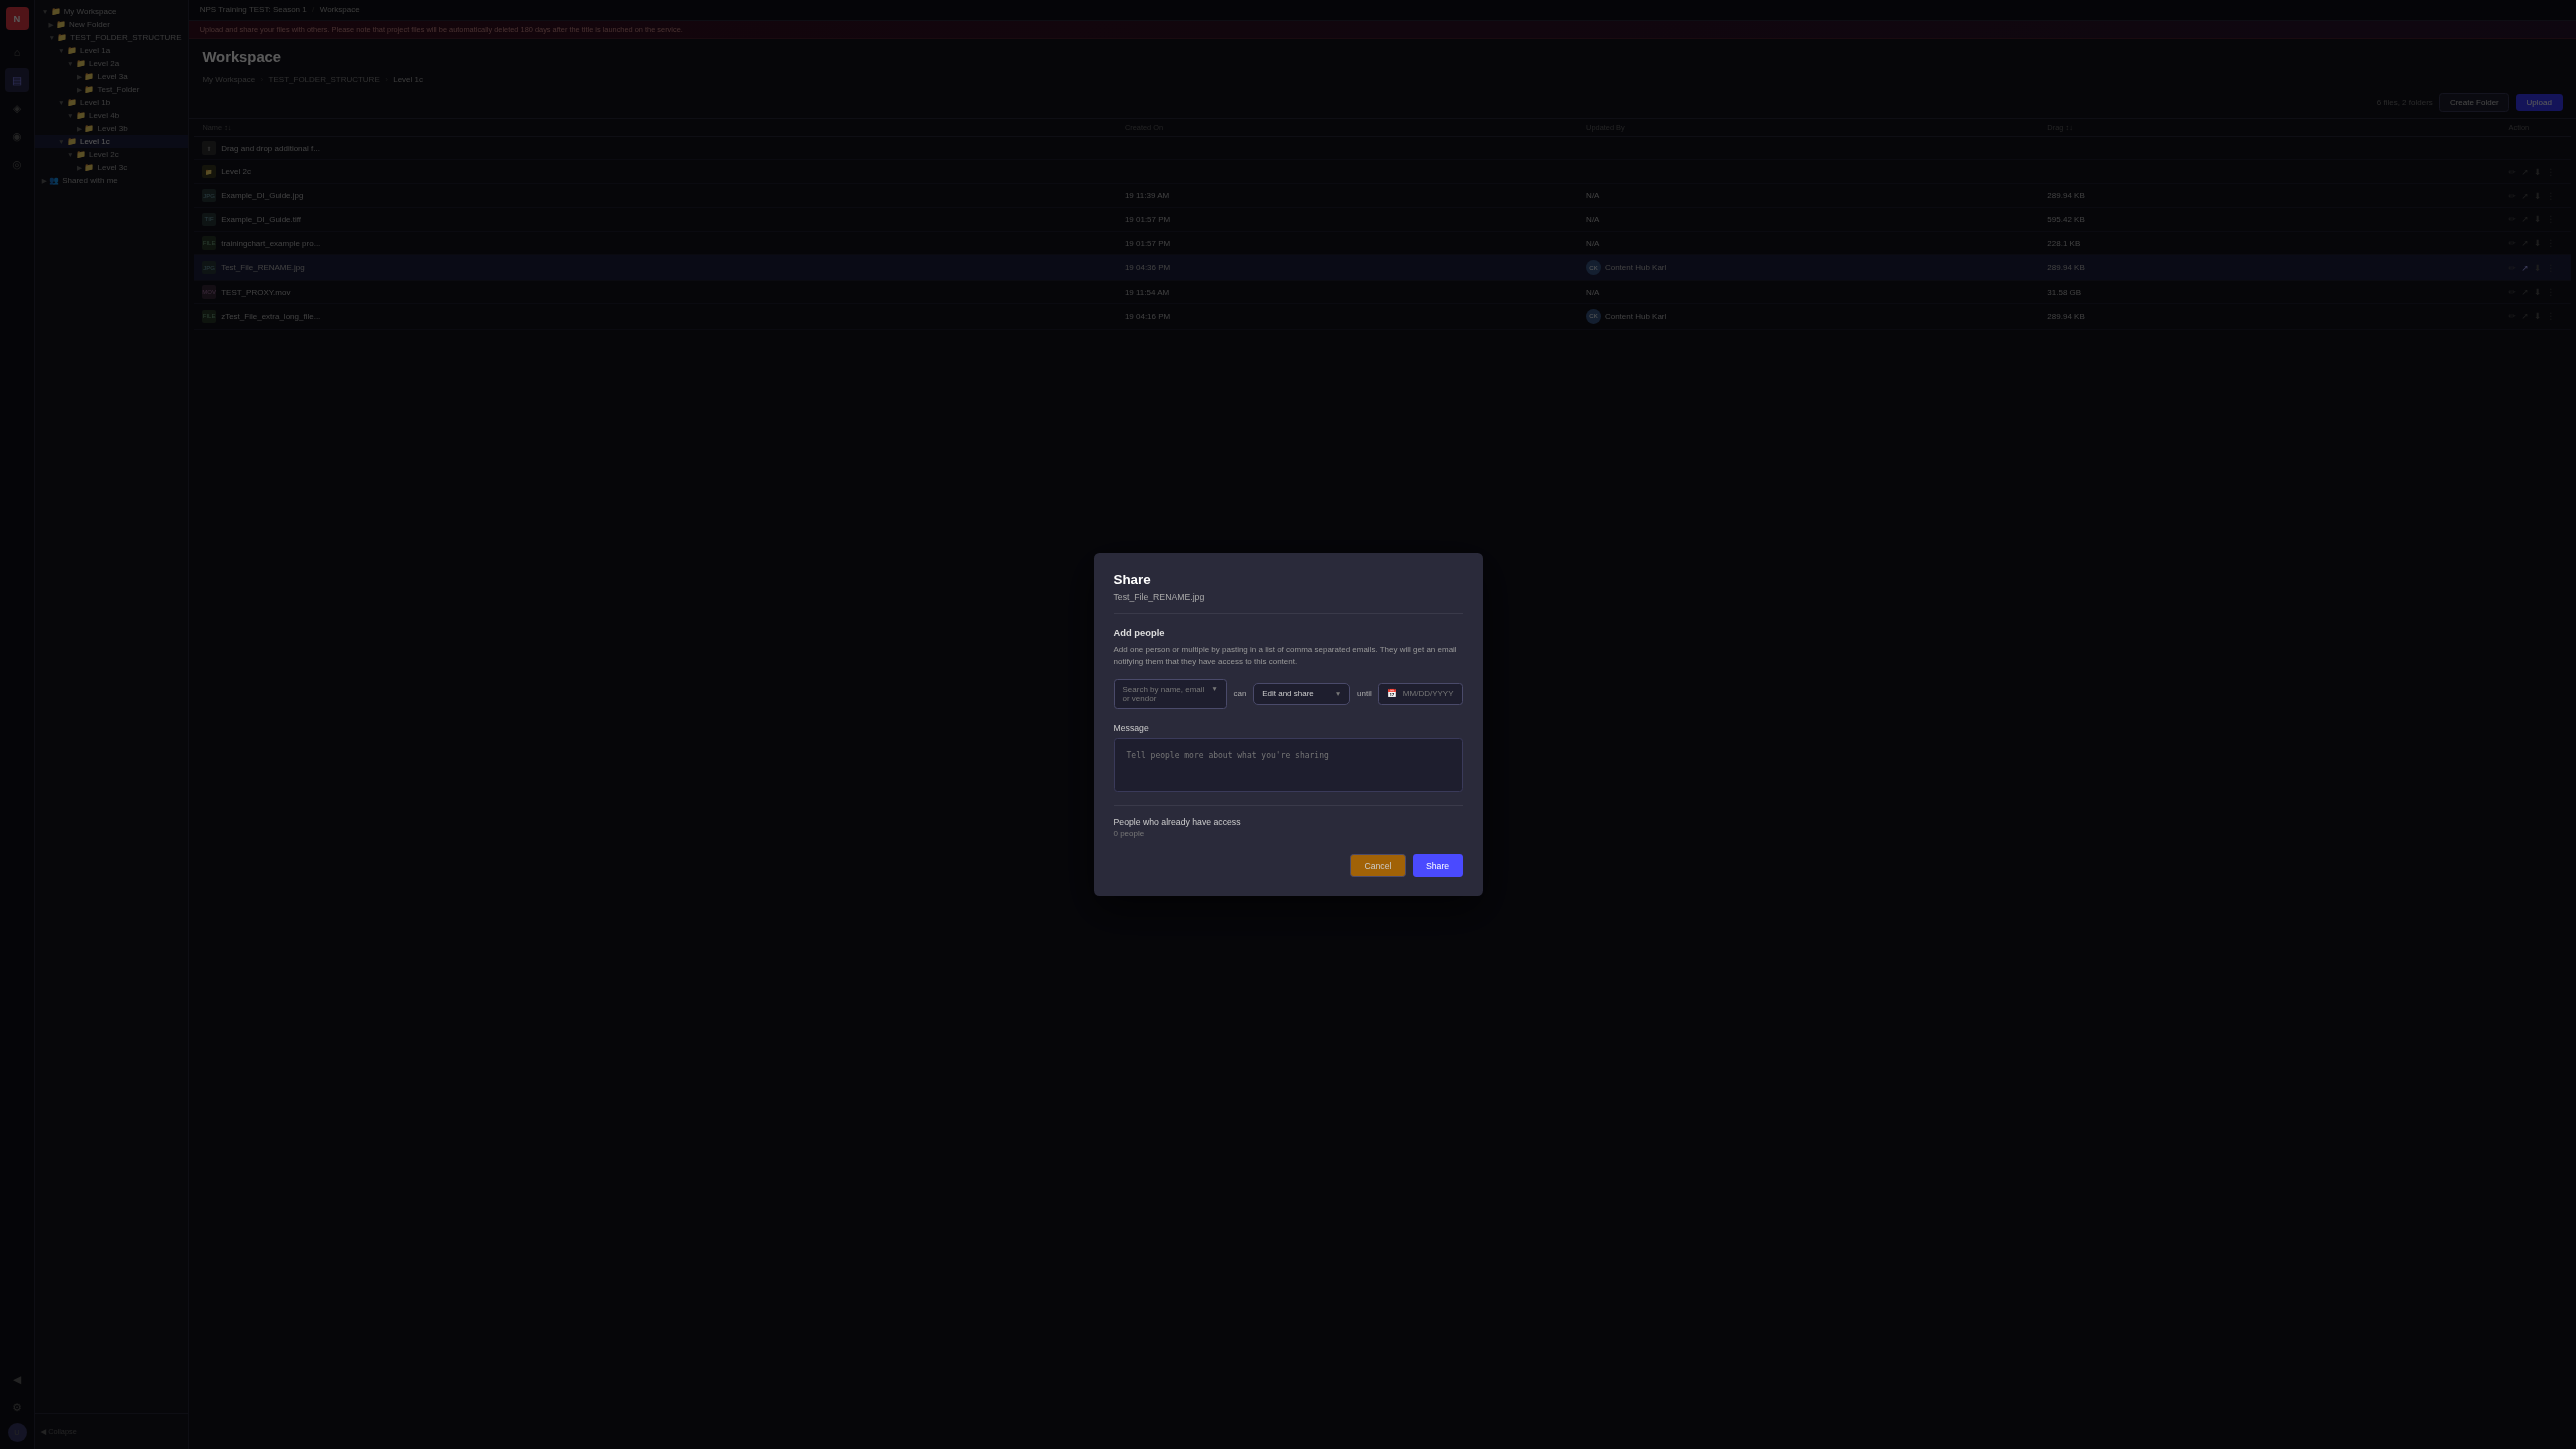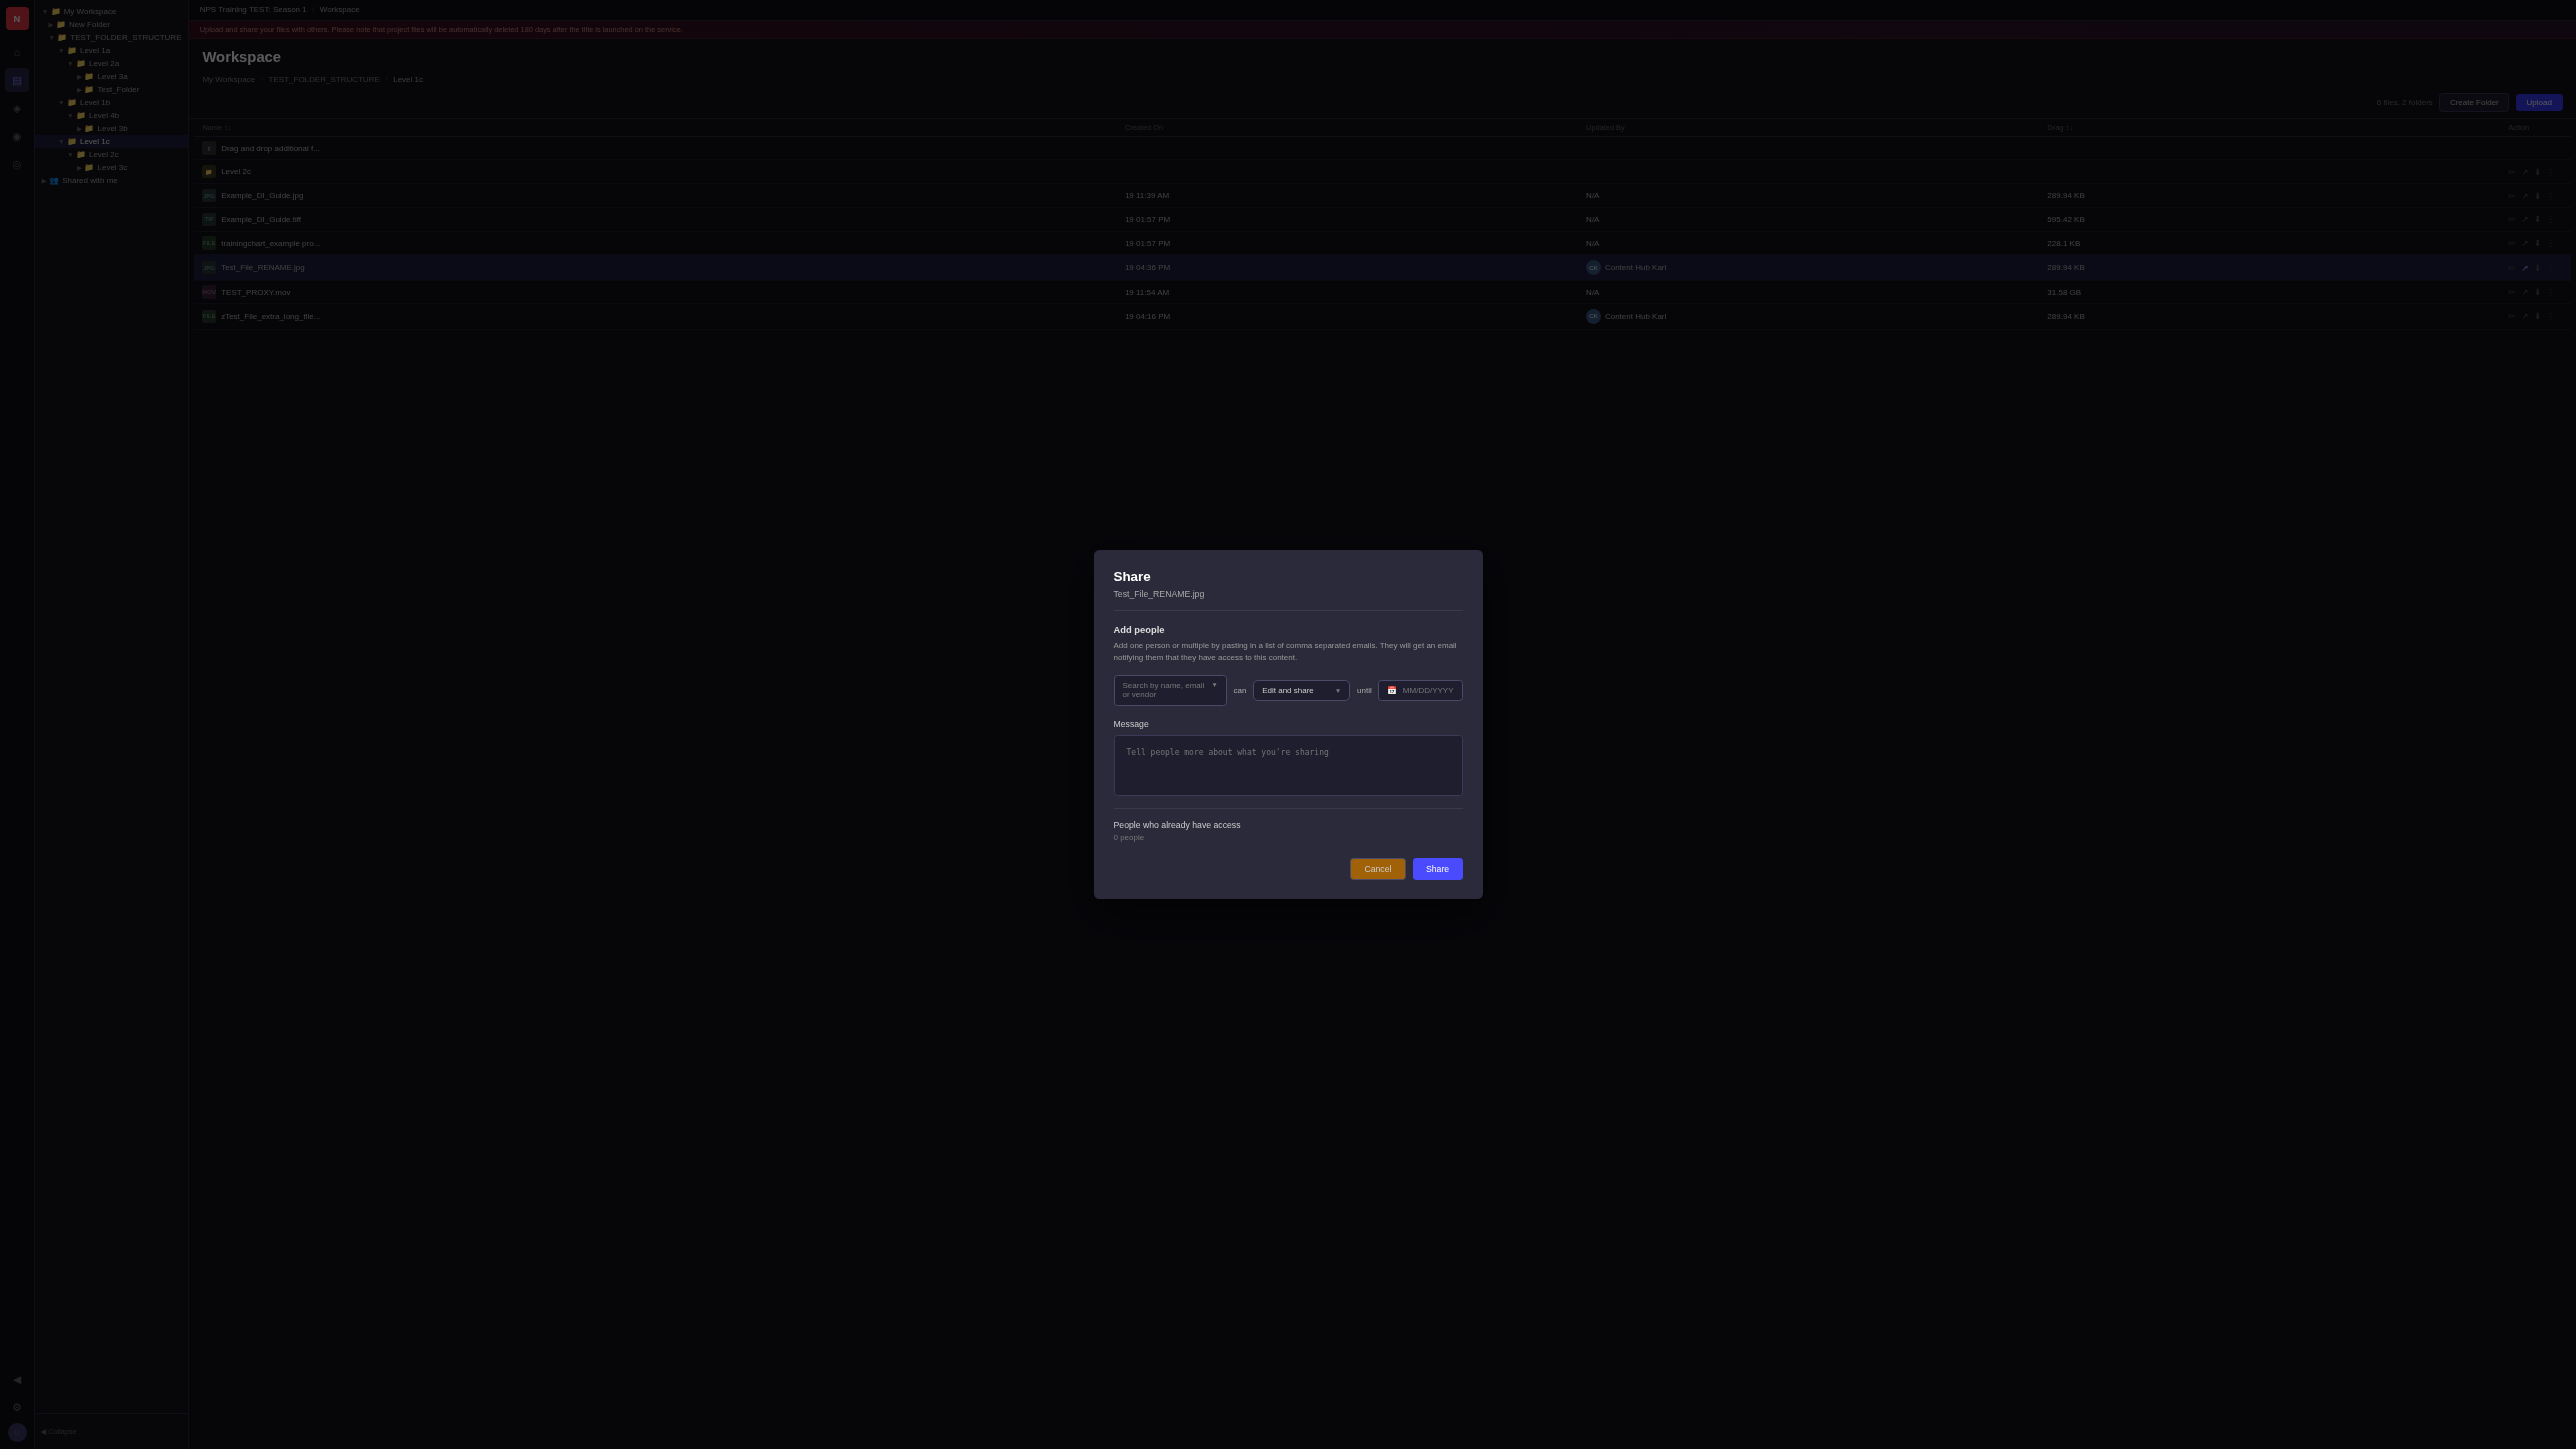--- a/index.html
+++ b/index.html
@@ -313,21 +313,21 @@
     }
     .message-textarea {
       width: 100%;
       background: #1e1e2e;
       border: 0.7px solid #3a3a5a;
       border-radius: 3.4px;
       padding: 12px;
       color: #888;
       font-size: 8px;
       resize: none;
-      height: 61px;
+      height: 54px;
       outline: none;
     }
     .divider {
       border: none;
       border-top: 0.7px solid #3a3a4a;
       margin: 10.7px 0;
     }
     .people-section-title {
       font-size: 8.7px; color: #ccc; font-weight: 500;
       margin-bottom: 2.7px;

